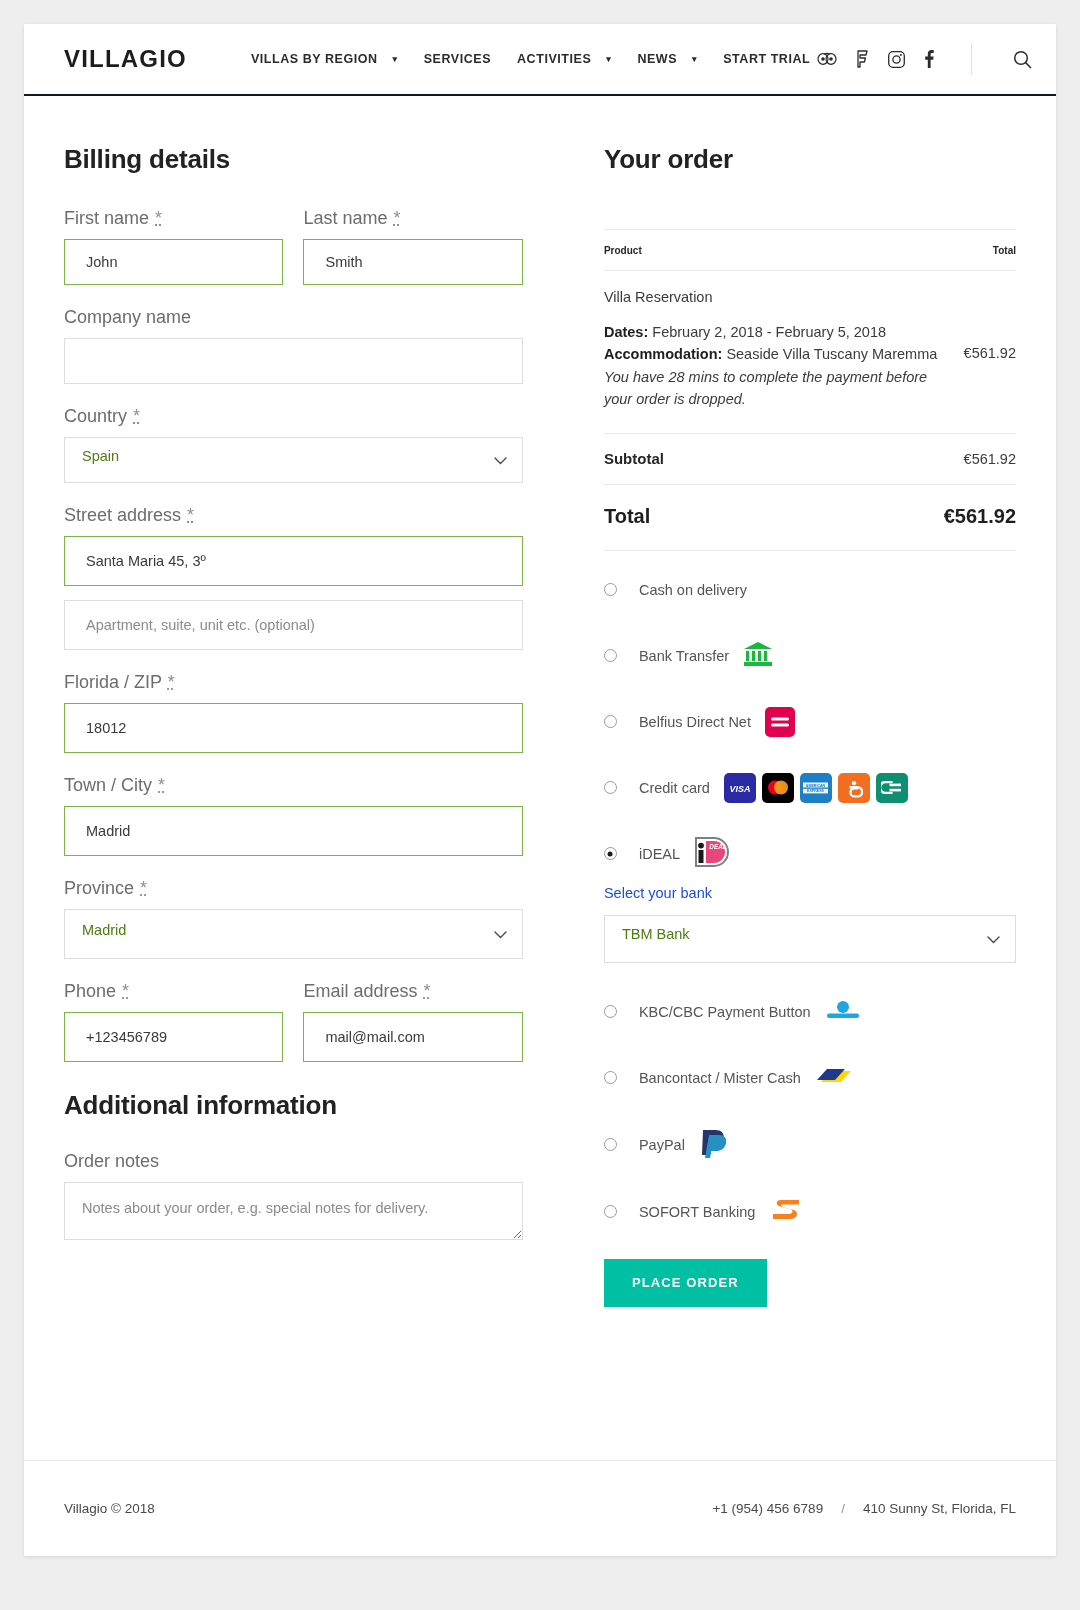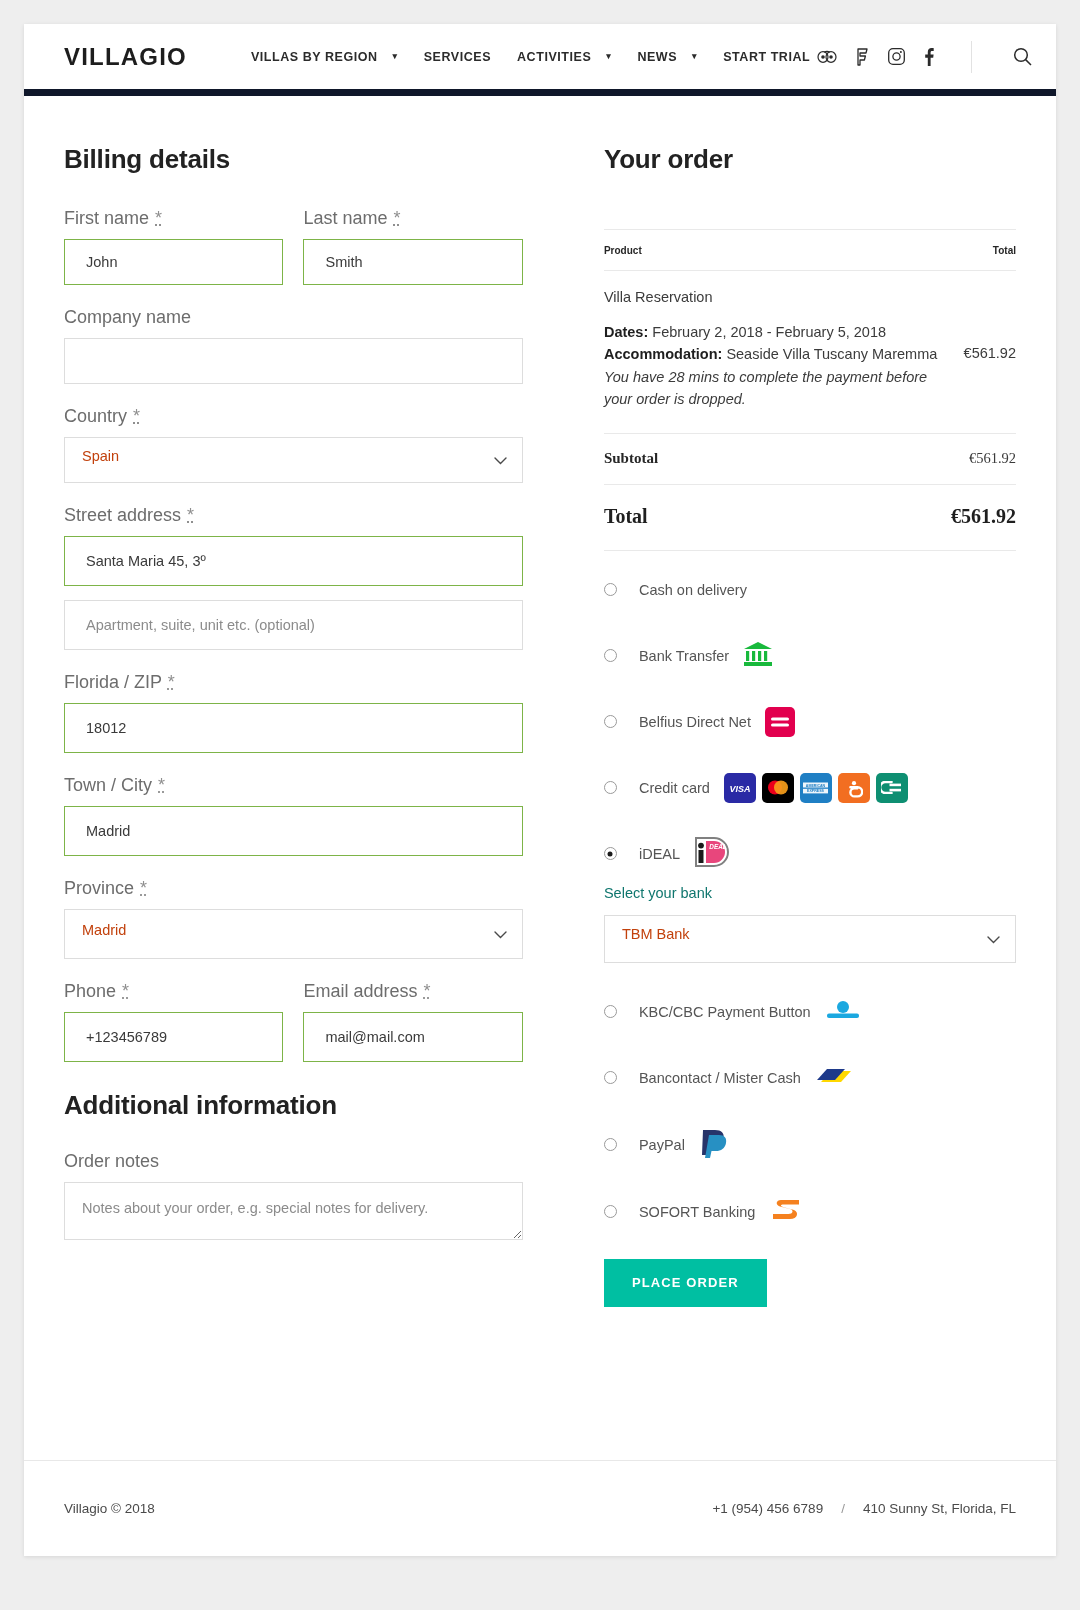--- a/index.html
+++ b/index.html
@@ -14,21 +14,21 @@
     left: 24px; top: 24px;
     width: 1032px; height: 1532px;
     background: #ffffff;
     box-shadow: 0 1px 4px rgba(0,0,0,0.10);
     overflow: hidden;
   }
 
   
   .header {
     height: 72px;
-    border-bottom: 7px solid #0f172a;
+    border-bottom: 2px solid #0f172a;
     display: flex;
     align-items: center;
     padding: 0 24px 0 40px;
   }
   .brand {
     font-size: 24px;
     font-weight: bold;
     letter-spacing: 1.2px;
     color: #1d1d1d;
     margin-right: 64px;
@@ -104,21 +104,21 @@
   .inp.tall { height: 50px; }
 
   .sel-wrap { position: relative; width: 100%; }
   .sel {
     width: 100%;
     height: 46px;
     border: 1px solid #dddddd;
     background: #fff;
     font-size: 14.5px;
     font-family: "Liberation Sans", sans-serif;
-    color: #c2410c;
+    color: #4d7c0f;
     padding: 0 40px 9px 17px;
     outline: none;
     appearance: none;
     -webkit-appearance: none;
     border-radius: 0;
   }
   .sel-arrow {
     position: absolute;
     right: 16px; top: 50%;
     transform: translateY(-50%);
@@ -163,24 +163,23 @@
   .ot-item-main { flex: 1; padding-right: 14px; }
   .ot-prodname { font-size: 14.5px; color: #3b3b3b; margin-bottom: 16px; }
   .ot-meta { font-size: 14.5px; color: #3b3b3b; line-height: 1.55; }
   .ot-meta b { color: #1f1f1f; }
   .ot-meta .warn { font-style: italic; color: #3b3b3b; display: block; }
   .ot-price { font-size: 14.5px; color: #3b3b3b; padding-top: 56px; white-space: nowrap; }
 
   .ot-row {
     display: flex;
     justify-content: space-between;
-    align-items: center;
+    align-items: flex-end;
     border-bottom: 1px solid #e9e9e9;
     padding: 16px 0 17px 0;
-    font-family: Liberation Serif, serif;
   }
   .ot-row .lbl { font-size: 15px; font-weight: bold; color: #262626; }
   .ot-row .val { font-size: 14.5px; color: #3b3b3b; }
   .ot-row.total { padding: 20px 0 22px 0; border-bottom: 1px solid #e9e9e9; }
   .ot-row.total .lbl { font-size: 20px; font-weight: bold; color: #1f1f1f; }
   .ot-row.total .val { font-size: 20px; font-weight: bold; color: #1f1f1f; }
 
   
   .payments { margin-top: 22px; }
   .pay-row {
@@ -205,21 +204,21 @@
     position: absolute;
     left: 50%; top: 50%;
     transform: translate(-50%, -50%);
     width: 5px; height: 5px;
     border-radius: 50%;
     background: #1a1a1a;
   }
   .pay-label { font-size: 14.5px; color: #555555; white-space: nowrap; }
   .pay-icons { display: flex; align-items: center; gap: 6px; margin-left: 14px; }
 
-  .bank-label { font-size: 14.5px; color: #0f766e; margin: -10px 0 14px 0; }
+  .bank-label { font-size: 14.5px; color: #1d4ed8; margin: -10px 0 14px 0; }
   .bank-select-wrap { margin-bottom: 32px; }
   .sel.bank { height: 48px; }
 
   .place-order {
     display: inline-block;
     background: #00bfa2;
     color: #ffffff;
     border: none;
     font-family: "Liberation Sans", sans-serif;
     font-size: 13px;

